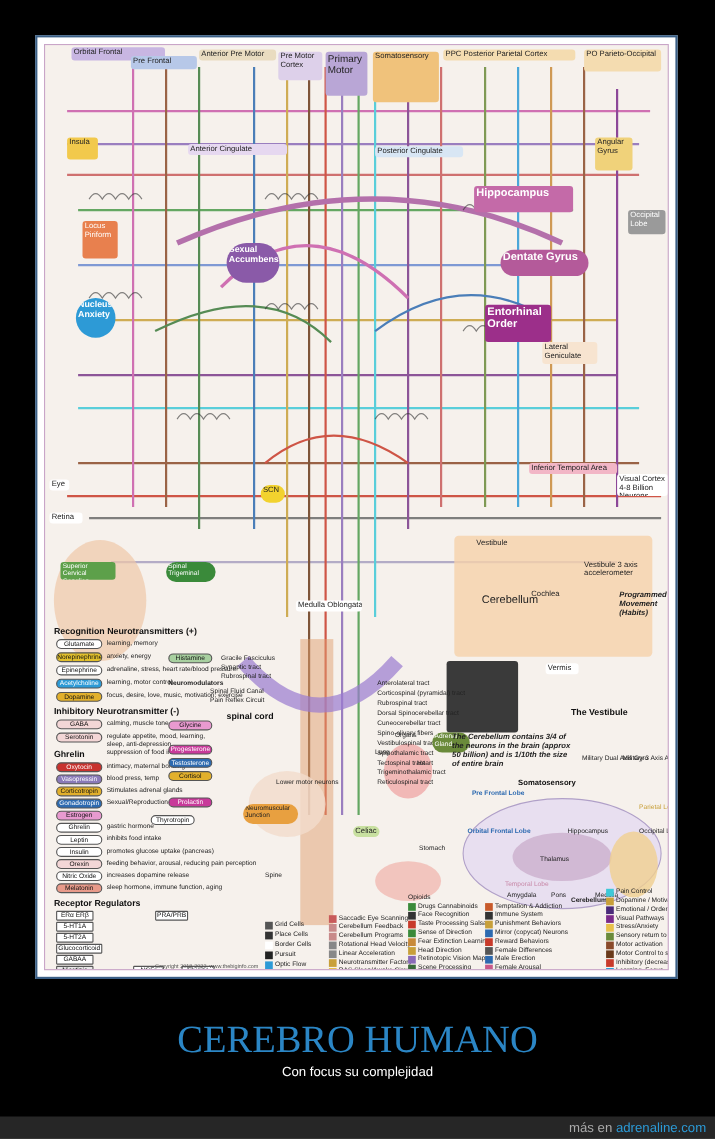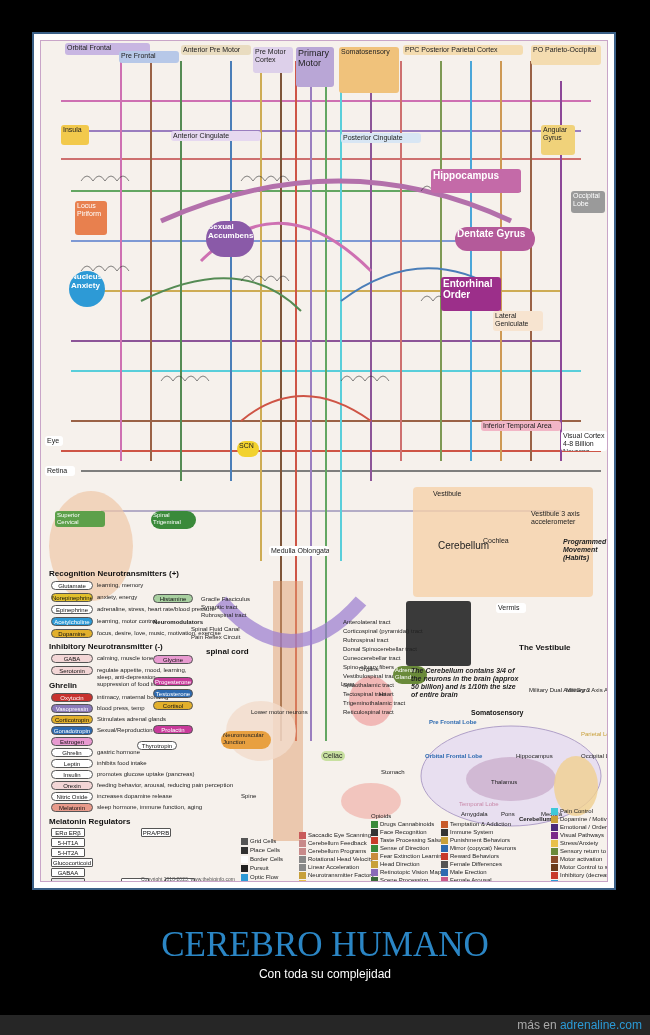--- a/index.html
+++ b/index.html
@@ -201,21 +201,21 @@
 
     <div class="pill" style="left:112px;top:553px;width:40px;background:#a8d0a0;">Histamine</div>
     <div class="pill-desc" style="left:112px;top:578px;font-weight:bold;">Neuromodulators</div>
     <div class="pill" style="left:112px;top:614px;width:40px;background:#e89ad0;">Glycine</div>
     <div class="pill" style="left:112px;top:636px;width:40px;background:#c83a9a;color:#fff;">Progesterone</div>
     <div class="pill" style="left:112px;top:648px;width:40px;background:#2d6ab0;color:#fff;">Testosterone</div>
     <div class="pill" style="left:112px;top:660px;width:40px;background:#e2b02c;">Cortisol</div>
     <div class="pill" style="left:112px;top:684px;width:40px;background:#c83a9a;color:#fff;">Prolactin</div>
     <div class="pill" style="left:96px;top:700px;width:40px;background:#ffffff;">Thyrotropin</div>
 
-    <div class="legend-title" style="left:8px;top:776px;">Melatonin Regulators</div>
+    <div class="legend-title" style="left:8px;top:776px;">Receptor Regulators</div>
     <div class="pill" style="left:10px;top:787px;width:34px;border-radius:1px;background:#fff;">ERα ERβ</div>
     <div class="pill" style="left:10px;top:797px;width:34px;border-radius:1px;background:#fff;">5-HT1A</div>
     <div class="pill" style="left:10px;top:807px;width:34px;border-radius:1px;background:#fff;">5-HT2A</div>
     <div class="pill" style="left:10px;top:817px;width:42px;border-radius:1px;background:#fff;">Glucocorticoid</div>
     <div class="pill" style="left:10px;top:827px;width:34px;border-radius:1px;background:#fff;">GABAA</div>
     <div class="pill" style="left:10px;top:837px;width:34px;border-radius:1px;background:#e8e8e8;">Nicotinic</div>
 
     <div class="pill" style="left:100px;top:787px;width:30px;border-radius:1px;background:#fff;">PRA/PRB</div>
     <div class="pill" style="left:80px;top:837px;width:28px;border-radius:1px;background:#fff;">NGFr</div>
     <div class="pill" style="left:124px;top:837px;width:30px;border-radius:1px;background:#fff;">Glycine</div>
@@ -396,20 +396,20 @@
     <div class="key-item" style="left:510px;top:838px;">
         <span class="swatch" style="background:#2d9ad6;"></span>
         <span>Learning, Focus</span>
       </div>
 
     <div class="pill-desc" style="left:100px;top:835px;font-size:5px;color:#555;">Copyright 2018-2023, www.thebiginfo.com</div>
   </div>
 </div>
 
 <div class="caption">CEREBRO HUMANO</div>
-<div class="subtitle">Con toda su complejidad</div>
+<div class="subtitle">Con focus su complejidad</div>
 
 <div class="footer">
   <div class="footer-text">
     <span>más en</span>
     <span class="footer-link">adrenaline.com</span>
   </div>
 </div>
 
 </body></html>

